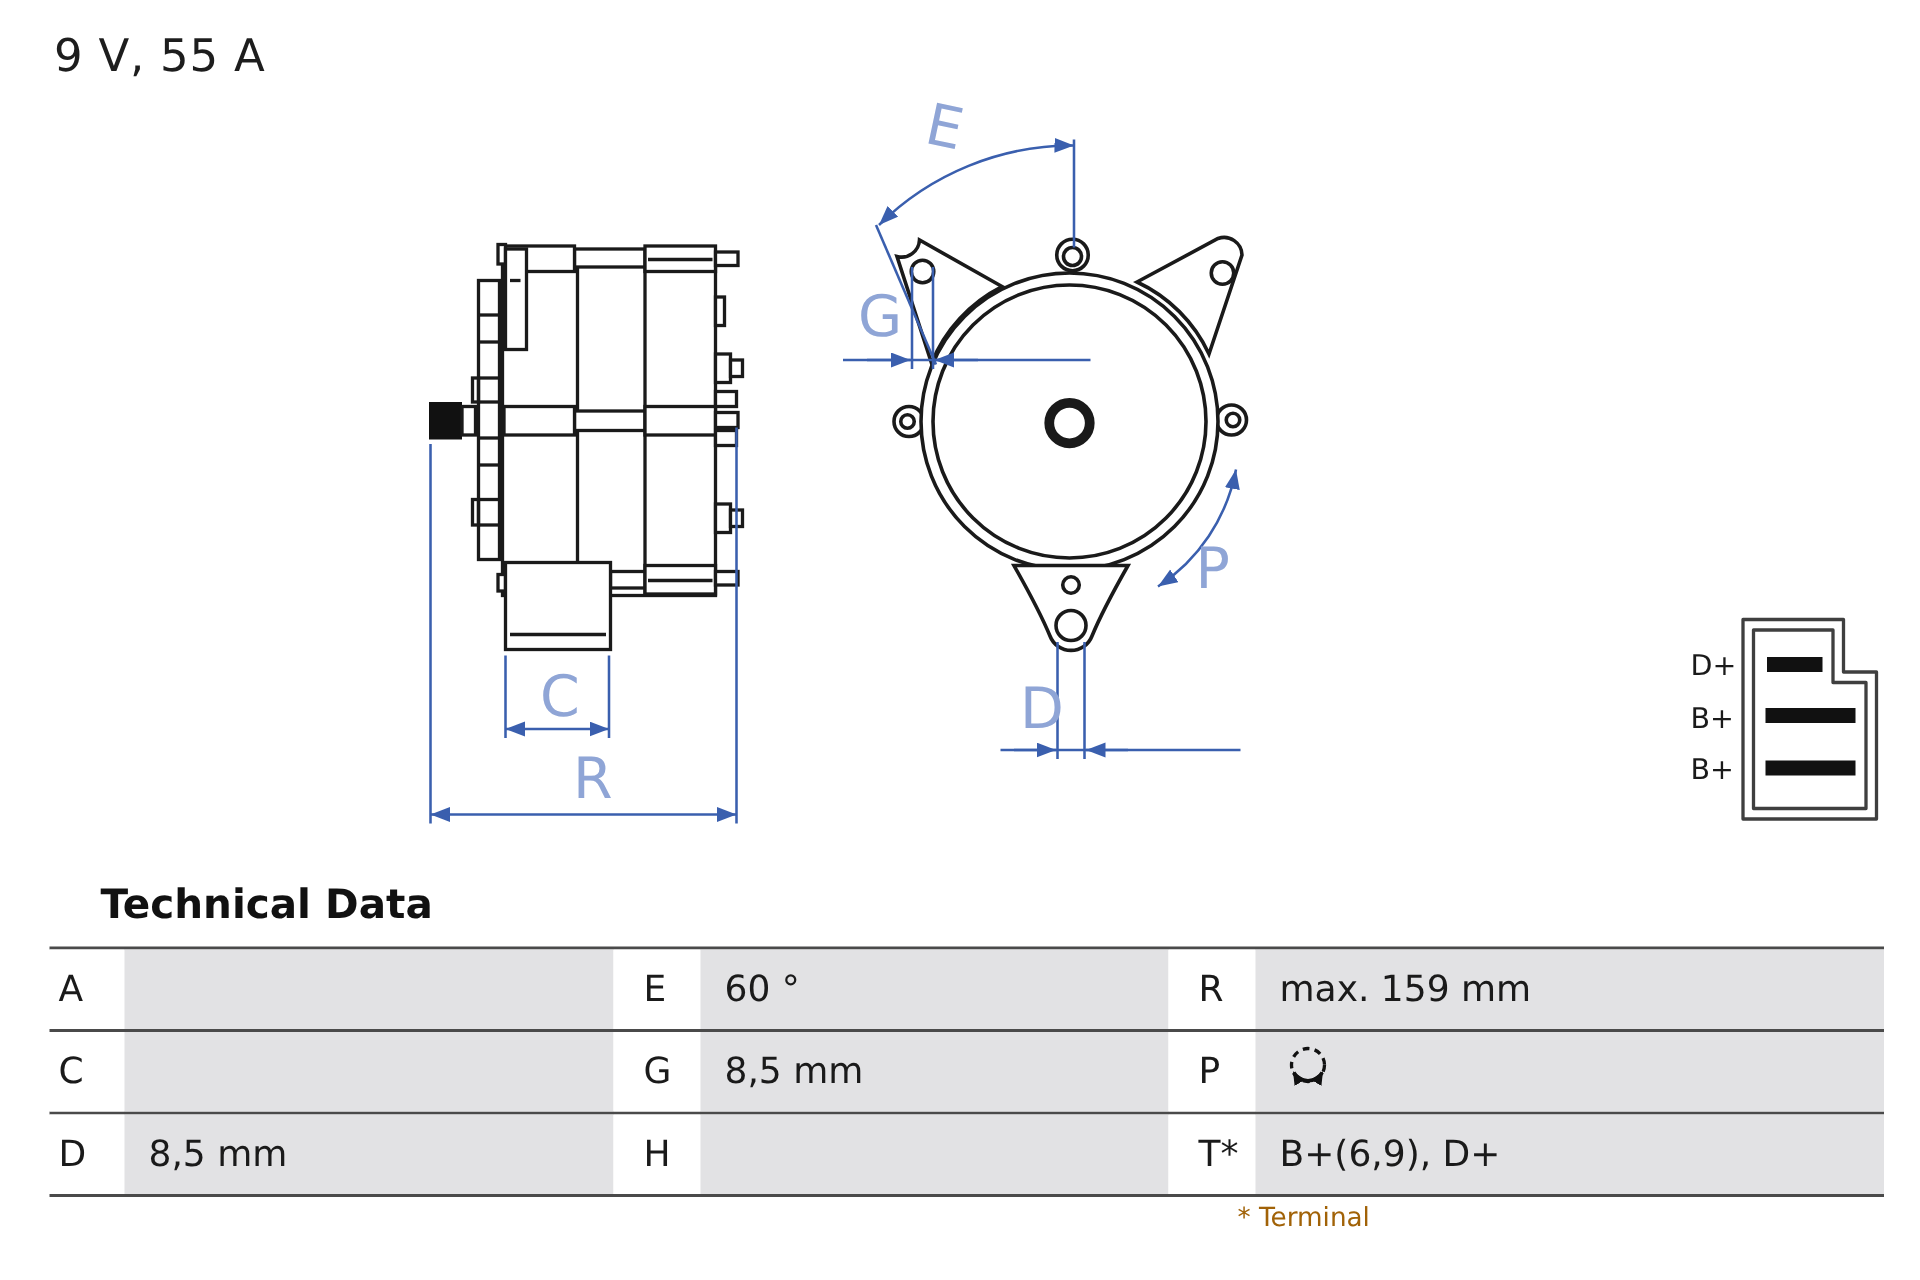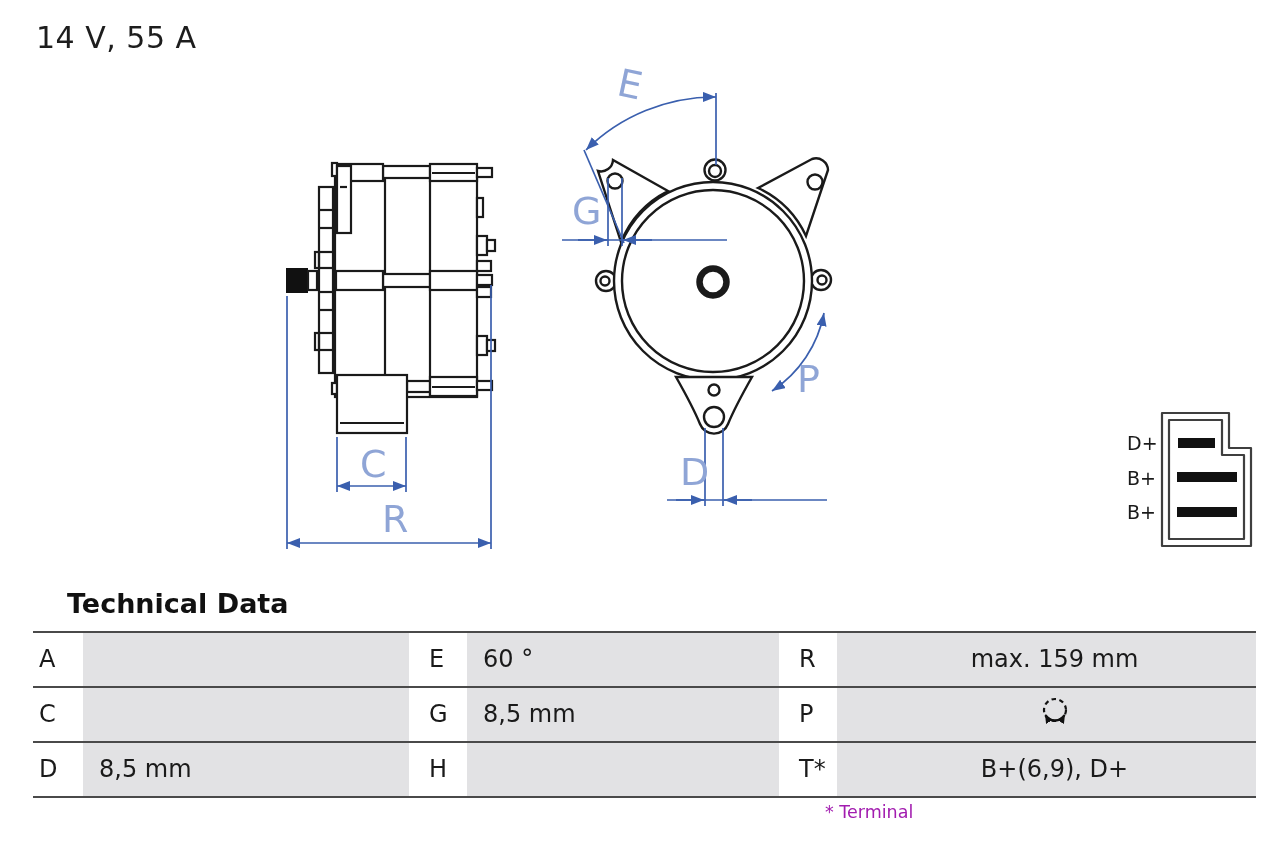--- a/index.html
+++ b/index.html
@@ -20,36 +20,36 @@
     border-top:2px solid #4a4a4a;font-size:24px;
   }
   .t-row{display:flex;border-bottom:2px solid #4a4a4a;height:53px;line-height:53px;}
   .t-key{background:#ffffff;overflow:hidden;}
   .t-val{background:#e2e2e4;overflow:hidden;white-space:nowrap;}
   .k1{width:44px;padding-left:6px;}
   .v1{width:310px;padding-left:16px;}
   .k2{width:38px;padding-left:20px;}
   .v2{width:296px;padding-left:16px;}
   .k3{width:38px;padding-left:20px;}
-  .v3{flex:1;padding-left:16px;text-align:center;}
+  .v3{flex:1;padding-left:16px;}
   .rot-icon{display:inline-block;vertical-align:middle;margin-top:-4px;}
   .footnote{
-    position:absolute;left:825px;top:802px;font-size:17.5px;color:#a21caf;
+    position:absolute;left:825px;top:802px;font-size:17.5px;color:#a16207;
   }
   .dim-label{
     font-size:38px;fill:#8fa5d6;font-family:"DejaVu Sans","Liberation Sans",sans-serif;
   }
   .pin-label{
     font-size:19px;fill:#1a1a1a;font-family:"DejaVu Sans","Liberation Sans",sans-serif;
   }
 </style>
 </head>
 <body>
 
-<div class="page-title">14 V, 55 A</div>
+<div class="page-title">9 V, 55 A</div>
 
 <svg class="drawing-svg" viewBox="0 0 1280 580" xmlns="http://www.w3.org/2000/svg">
   <defs>
     <marker id="arr" orient="auto-start-reverse" markerWidth="15" markerHeight="11" refX="13" refY="5" markerUnits="userSpaceOnUse">
       <path d="M0,0 L13,5 L0,10 Z" fill="#3a5fae"></path>
     </marker>
   </defs>
 
   <g stroke="#1a1a1a" stroke-width="2.2" fill="none" stroke-linejoin="miter">
 

